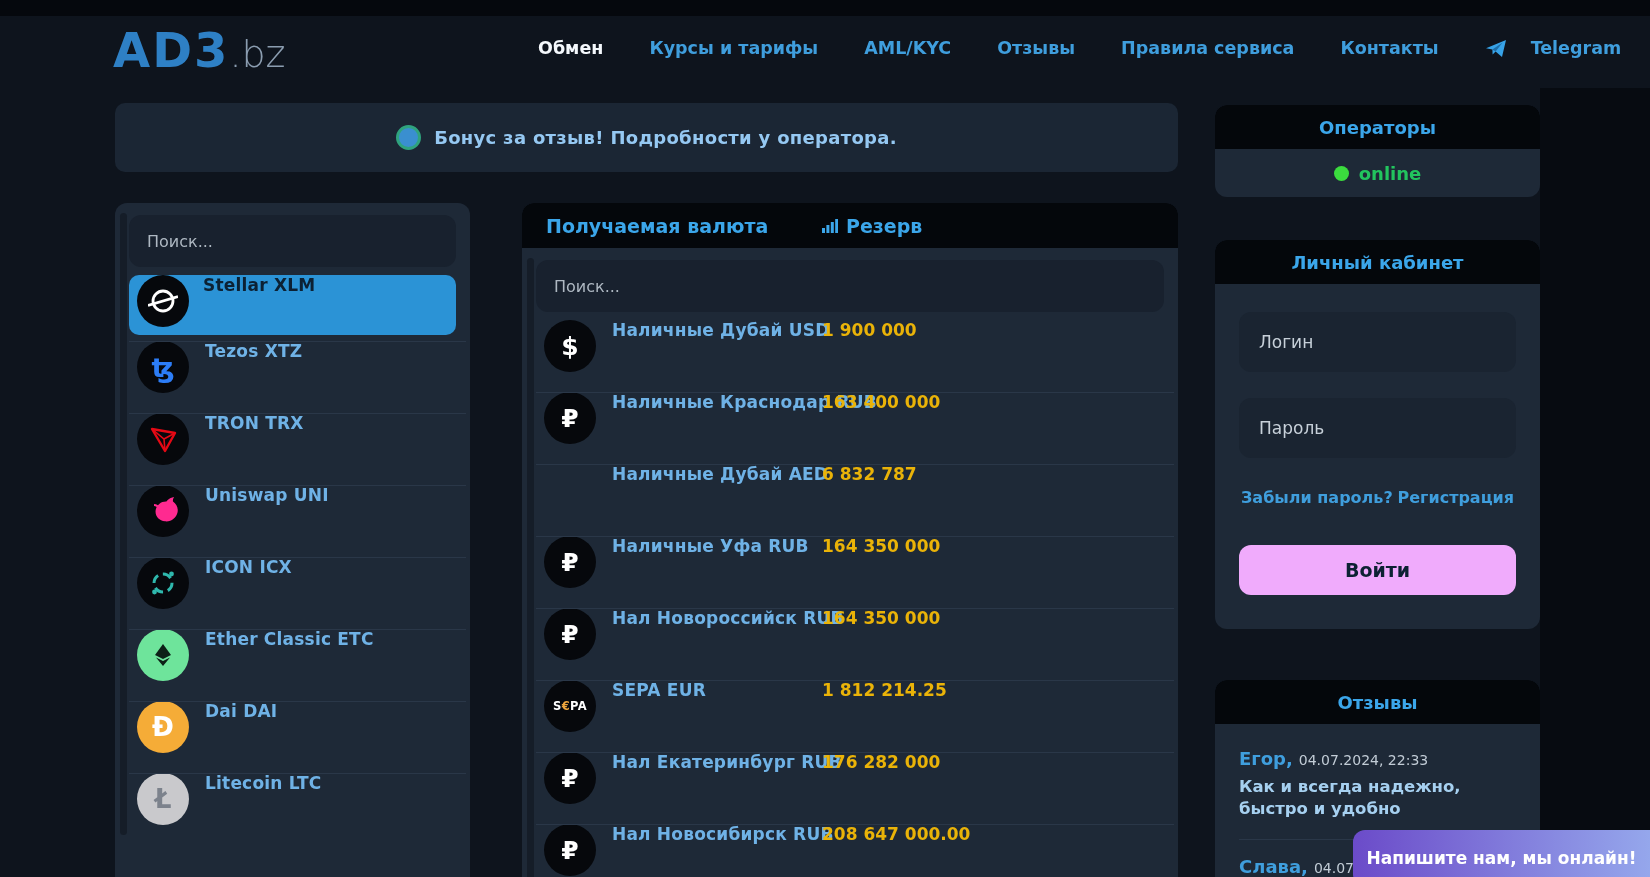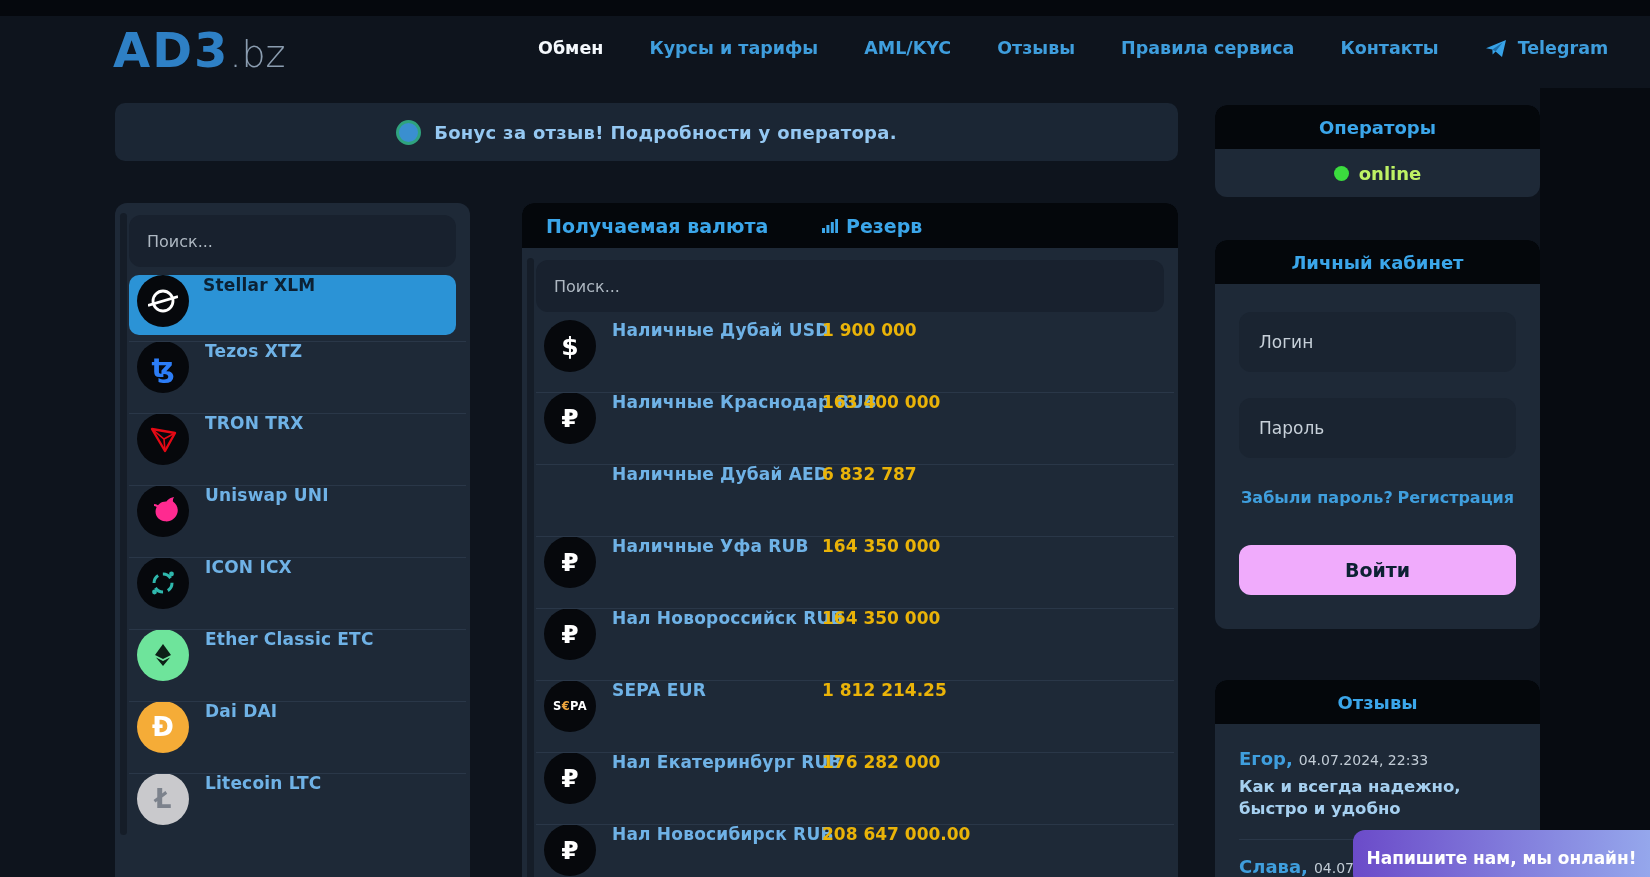--- a/index.html
+++ b/index.html
@@ -13,24 +13,24 @@
   .right-band{position:absolute;left:1540px;top:88px;width:110px;height:789px;background:#070b11}
 
   
   .logo{position:absolute;left:113px;top:22px;cursor:pointer;white-space:nowrap}
   .logo-main{font-size:48px;font-weight:800;color:#2e80c5;letter-spacing:2px}
   .logo-suffix{font-size:38px;font-weight:300;color:#8b9db0}
   .menu{position:absolute;left:538px;top:38px;display:flex;gap:46px;align-items:center;
         font-size:17.5px;font-weight:700;white-space:nowrap}
   .nav-item{color:#3f9edd;cursor:pointer}
   .nav-item.active{color:#f4f8fc}
-  .nav-item.telegram{display:flex;align-items:center;gap:11px}
-
-  
-  .banner{position:absolute;left:115px;top:103px;width:1063px;height:58px;background:#1b2634;
+  .nav-item.telegram{display:flex;align-items:center;gap:24px}
+
+  
+  .banner{position:absolute;left:115px;top:103px;width:1063px;height:69px;background:#1b2634;
           border-radius:10px;display:flex;align-items:center;justify-content:center;gap:13px}
   .banner-dot{width:19px;height:19px;border-radius:50%;background:#3a8fd0;border:3px solid #2fa37e}
   .banner-text{font-size:18px;font-weight:600;color:#95c8f2;letter-spacing:.3px}
 
   
   .panel{position:absolute;background:#1e2937;border-radius:12px}
   .give-panel{left:115px;top:203px;width:355px;height:700px}
   .receive-panel{left:522px;top:203px;width:656px;height:700px}
   .panel-header{height:45px;background:#04070b;border-radius:12px 12px 0 0;display:flex;
                 align-items:center;padding:0 24px;font-size:19px;font-weight:700;color:#3ba6ea;position:relative}
@@ -61,21 +61,21 @@
   .sepa-eur{color:#f0a73e}
   .row-label{font-size:17px;font-weight:700;color:#6fb2e6;letter-spacing:.2px}
   .reserve{position:absolute;left:300px;font-size:17px;font-weight:700;color:#eab308}
 
   
   .card{position:absolute;left:1215px;width:325px;background:#1e2937;border-radius:12px}
   .card-header{height:44px;background:#04070b;border-radius:12px 12px 0 0;display:flex;align-items:center;
                justify-content:center;font-size:18px;font-weight:700;color:#3ba6ea}
   .operators-card{top:105px}
   .operators-body{height:48px;display:flex;align-items:center;justify-content:center;gap:10px;
-                  font-size:18px;font-weight:700;color:#bef264}
+                  font-size:18px;font-weight:700;color:#22c55e}
   .online-dot{width:15px;height:15px;border-radius:50%;background:#3bdc3e}
   .account-card{top:240px}
   .account-body{padding:28px 24px 34px}
   .field{display:block;width:100%;box-sizing:border-box;height:60px;background:#1a2431;border:none;
          border-radius:12px;padding:0 20px;font-size:17px;color:#e2e9f0;margin-bottom:26px;
          font-family:inherit;outline:none}
   .field::placeholder{color:#c7d0d9}
   .links{display:flex;justify-content:space-between;font-size:16px;font-weight:600;color:#3f9edd;padding:4px 2px 0}
   .links span{cursor:pointer}
   .submit{display:block;width:100%;height:50px;margin-top:38px;background:#f0abfc;border:none;border-radius:12px;

